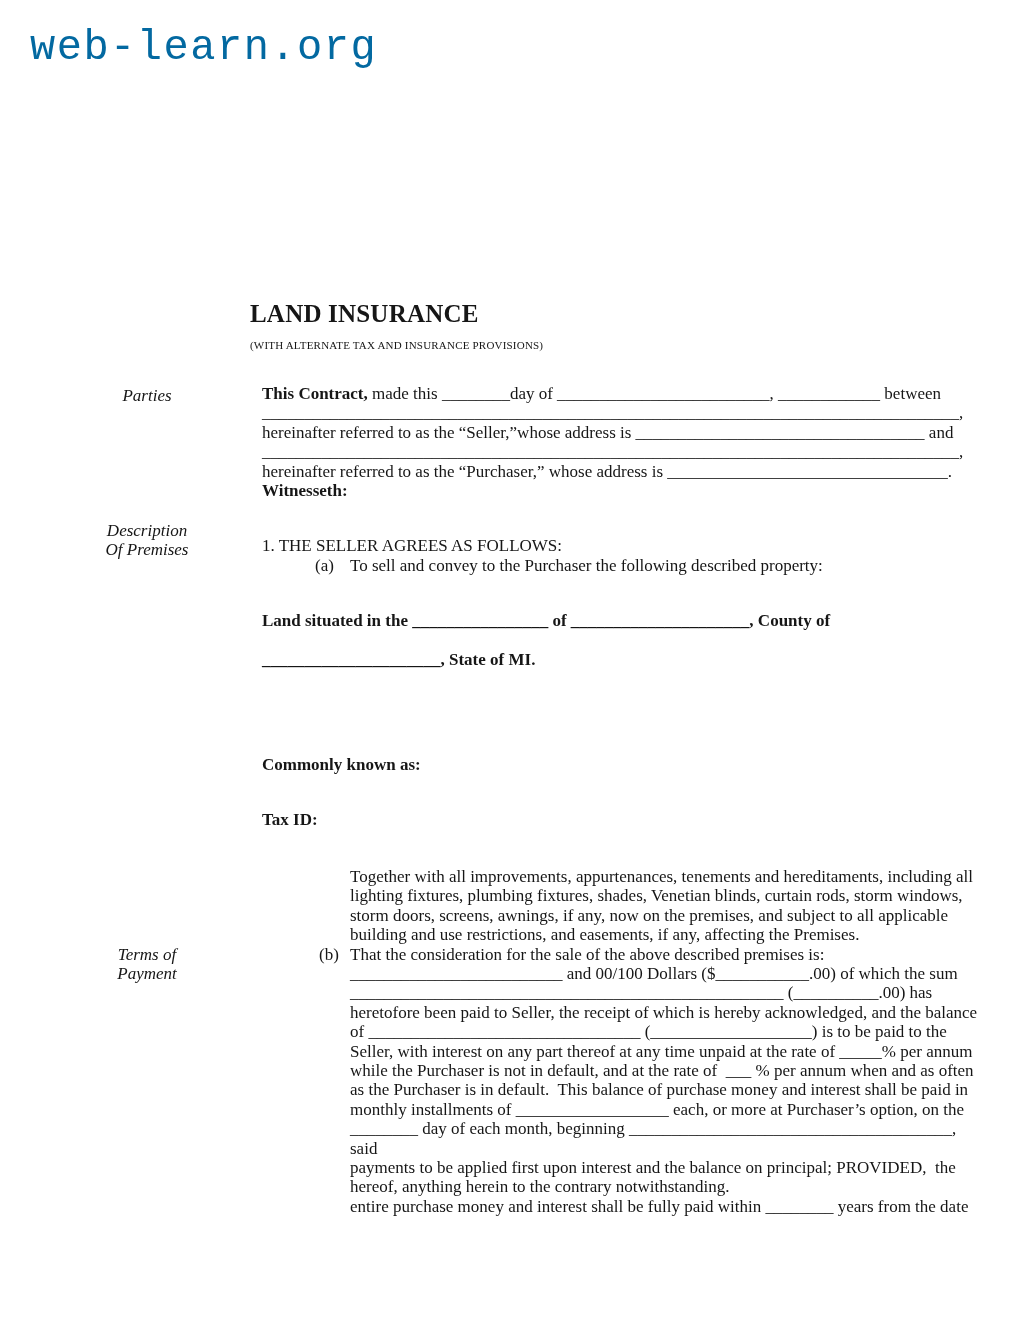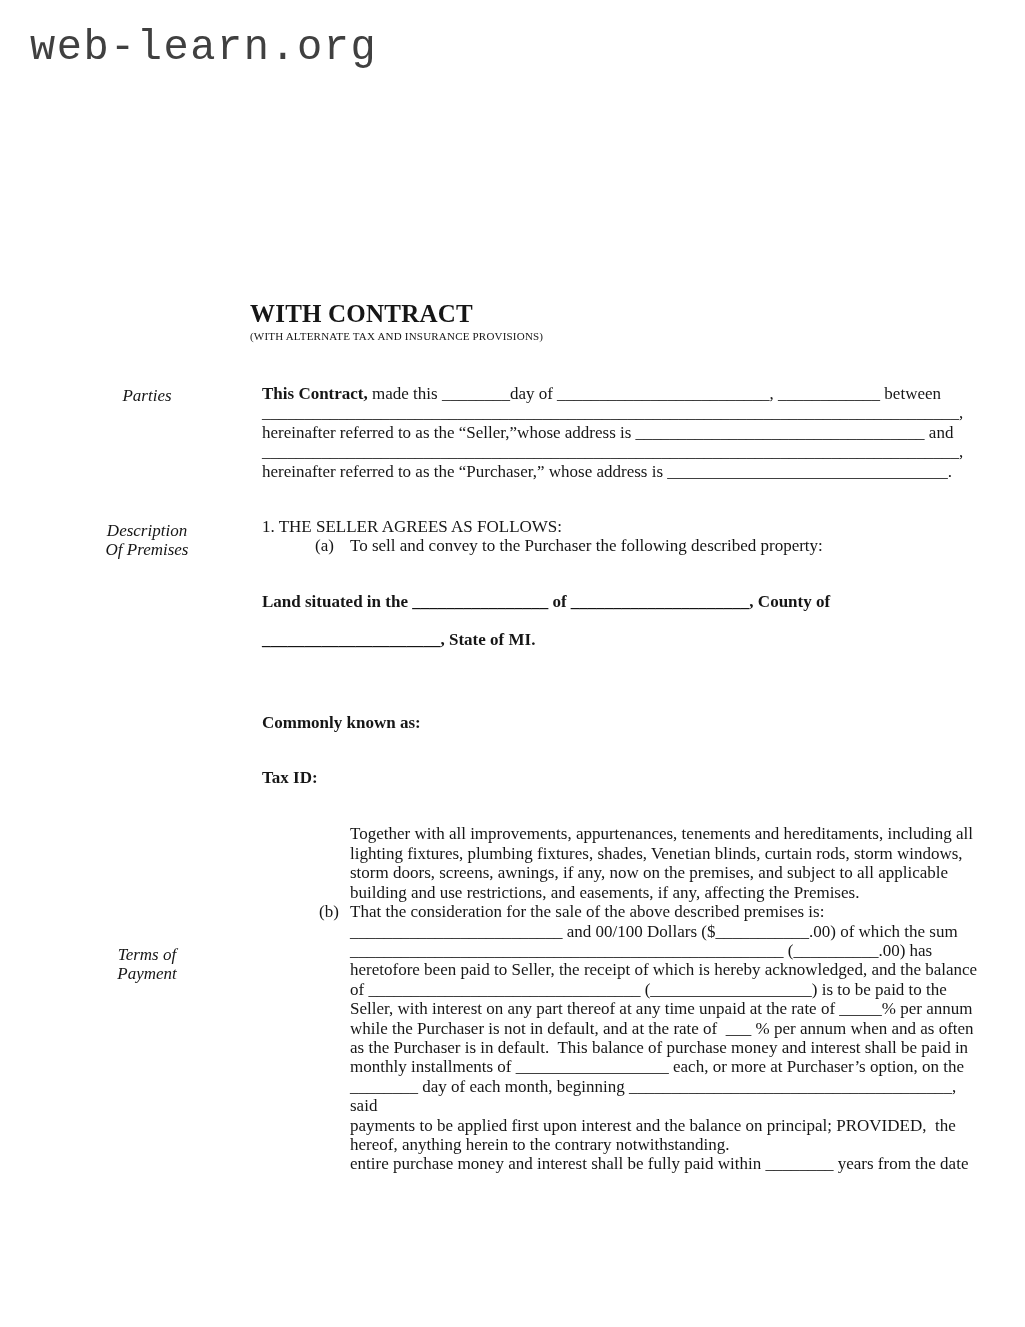--- a/index.html
+++ b/index.html
@@ -22,21 +22,21 @@
     font-weight:400;
   }
   .title-block { position:absolute; left:250px; top:301px; }
   .doc-title {
     font-size:25px;
     font-weight:bold;
     margin:0;
     letter-spacing:0.2px;
     line-height:1.05;
   }
-  .doc-subtitle { font-size:11px; margin-top:3px; letter-spacing:0.2px; }
+  .doc-subtitle { font-size:11px; margin-top:12px; letter-spacing:0.2px; }
 
   .margin-label {
     position:absolute;
     left:62px;
     font-style:italic;
     font-size:17px;
     line-height:19.4px;
     width:170px;
     text-align:center;
   }
@@ -51,37 +51,37 @@
     width:724px;
     font-size:17px;
     line-height:19.4px;
   }
   .line { white-space:pre-wrap; }
   .b { font-weight:bold; }
 
   .mt19 { margin-top:19px; }
   .mt20 { margin-top:36px; }
   .mt37 { margin-top:37px; }
-  .mt135 { margin-top:63px;font-family:Liberation Serif, serif; }
+  .mt135 { margin-top:86px;font-family:Liberation Serif, serif; }
 
   .ind-a { padding-left:53px; }
   .marker-a { display:inline-block; width:35px; }
   .ind-b-first { padding-left:57px; }
   .marker-b { display:inline-block; width:31px; }
   .ind { padding-left:88px; }
 </style>
 </head>
 <body>
 
 <div class="page">
 
-  <div class="site-brand" style="color: #404040;">web-learn.org</div>
+  <div class="site-brand" style="color: #0369a1;">web-learn.org</div>
 
   <div class="title-block">
-    <h1 class="doc-title">WITH CONTRACT</h1>
+    <h1 class="doc-title">LAND INSURANCE</h1>
     <div class="doc-subtitle">(WITH ALTERNATE TAX AND INSURANCE PROVISIONS)</div>
   </div>
 
   <div class="margin-label label-parties">
     <div class="line">Parties</div>
   </div>
 
   <div class="margin-label label-description">
     <div class="line">Description</div>
     <div class="line">Of Premises</div>
@@ -92,20 +92,21 @@
     <div class="line">Payment</div>
   </div>
 
   <div class="content">
 
     <div class="line"><span class="b">This Contract,</span><span> made this ________day of _________________________, ____________ between</span></div>
     <div class="line">__________________________________________________________________________________,</div>
     <div class="line">hereinafter referred to as the “Seller,”whose address is __________________________________ and</div>
     <div class="line">__________________________________________________________________________________,</div>
     <div class="line">hereinafter referred to as the “Purchaser,” whose address is _________________________________.</div>
+    <div class="line b">Witnesseth:</div>
 
     <div class="line mt20">1. THE SELLER AGREES AS FOLLOWS:</div>
     <div class="line ind-a"><span class="marker-a">(a)</span><span>To sell and convey to the Purchaser the following described property:</span></div>
 
     <div class="line b mt20">Land situated in the ________________ of _____________________, County of</div>
     <div class="line b mt19">_____________________, State of MI.</div>
 
     <div class="line b mt135">Commonly known as:</div>
     <div class="line b mt20">Tax ID:</div>
 

